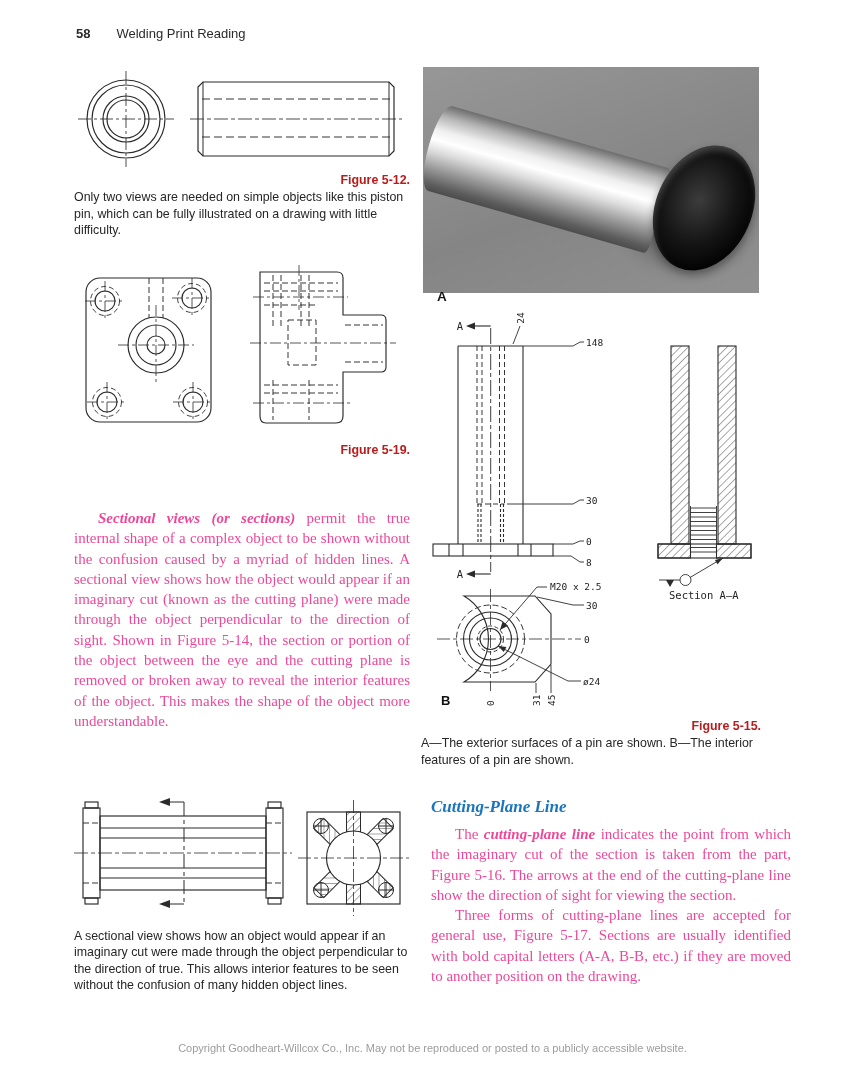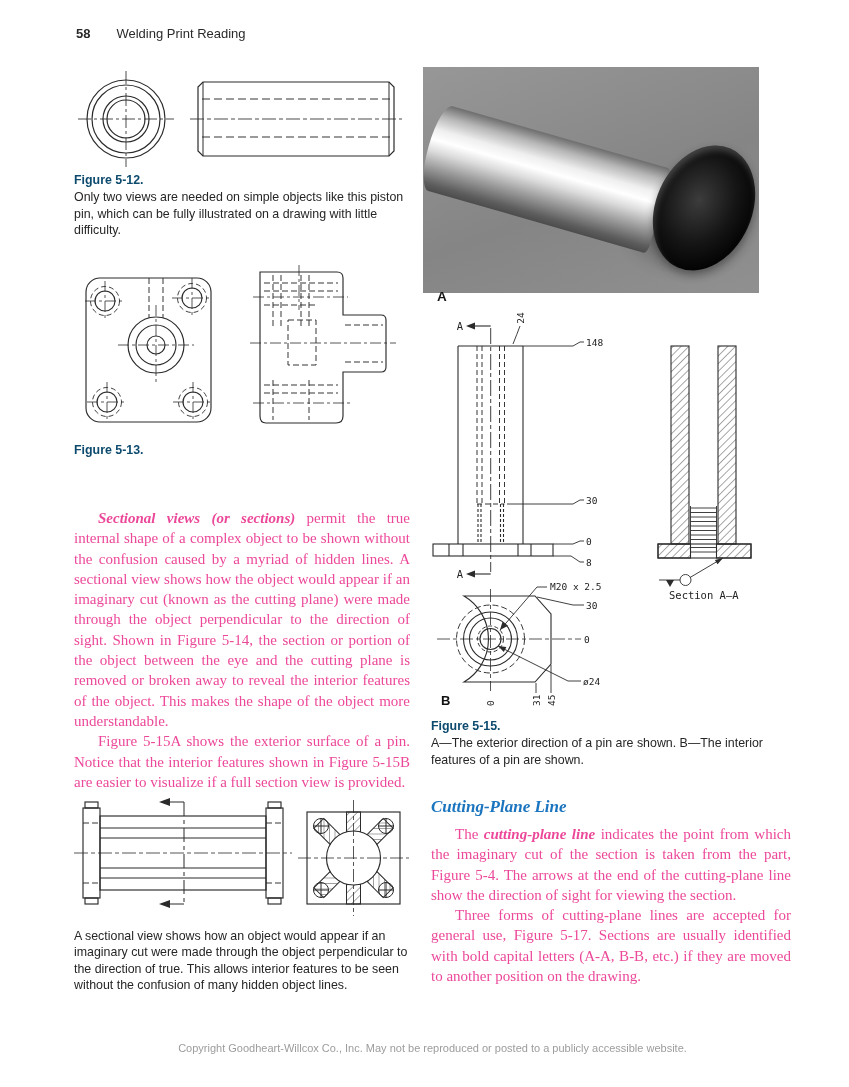--- a/index.html
+++ b/index.html
@@ -3,21 +3,21 @@
 <meta charset="utf-8">
 <style>
   html,body{margin:0;padding:0;background:#ffffff;}
   .page{position:relative;width:849px;height:1087px;background:#fff;overflow:hidden;
         font-family:"Liberation Sans",sans-serif;color:#1c1c1c;margin-left:8px;}
   
   .hdr{position:absolute;left:68px;top:26px;font-size:13px;color:#2a2a2a;}
   .hdr .num{font-weight:bold;margin-right:26px;}
   
   .figcap{position:absolute;font-size:12.4px;line-height:16.4px;color:#262626;}
-  .figcap .flab{display:block;font-weight:bold;color:#0c4a6e;margin-bottom:1px;}
+  .figcap .flab{display:block;font-weight:bold;color:#b91c1c;margin-bottom:1px;text-align:right;}
   
   .bodytext{position:absolute;font-family:"Liberation Serif",serif;font-size:15px;
             line-height:20.3px;text-align:justify;color:#ec4899;}
   .bodytext p{margin:0;text-indent:24px;}
   .lead{font-weight:bold;font-style:italic;}
   .subhead{position:absolute;font-family:"Liberation Serif",serif;font-weight:bold;
            font-style:italic;font-size:17px;color:#1b74be;}
   
   svg.draw{position:absolute;overflow:visible;}
   svg.draw text.dim{font-family:"DejaVu Sans Mono",monospace;font-size:9.5px;fill:#222;}
@@ -127,26 +127,25 @@
       <g stroke-width="0.8" stroke-dasharray="11 3 3 3">
         <line x1="182" y1="78" x2="328" y2="78"></line>
         <line x1="231" y1="0" x2="231" y2="45"></line>
         <line x1="185" y1="32" x2="280" y2="32"></line>
         <line x1="185" y1="138" x2="285" y2="138"></line>
       </g>
     </g>
   </svg>
 
   <div class="figcap" style="left:66px;top:442px;width:336px">
-    <span class="flab">Figure 5-13.</span>
+    <span class="flab">Figure 5-19.</span>
   </div>
 
   <div class="bodytext" style="left:66px;top:508px;width:336px">
     <p><span class="lead">Sectional views (or sections)</span><span> permit the true internal shape of a complex object to be shown without the confusion caused by a myriad of hidden lines. A sectional view shows how the object would appear if an imaginary cut (known as the cutting plane) were made through the object perpendicular to the direction of sight. Shown in Figure 5-14, the section or portion of the object between the eye and the cutting plane is removed or broken away to reveal the interior features of the object. This makes the shape of the object more understandable.</span></p>
-    <p>Figure 5-15A shows the exterior surface of a pin. Notice that the interior features shown in Figure 5-15B are easier to visualize if a full section view is provided.</p>
   </div>
 
   <svg class="draw" style="left:62px;top:788px" width="340" height="130" viewBox="0 0 340 130">
     <defs>
       <pattern id="h14" width="5.5" height="5.5" patternTransform="rotate(45)" patternUnits="userSpaceOnUse">
         <line x1="0" y1="0" x2="0" y2="5.5" stroke="#3d3d3d" stroke-width="0.9"></line>
       </pattern>
     </defs>
     <g stroke="#2b2b2b" fill="none" stroke-width="1.15">
 
@@ -329,26 +328,26 @@
     <text class="dim" x="153" y="303">30</text>
     <text class="dim" x="151" y="337">0</text>
     <text class="dim" x="150" y="379">ø24</text>
     <text class="dim" transform="translate(61,400) rotate(-90)">0</text>
     <text class="dim" transform="translate(107,400) rotate(-90)">31</text>
     <text class="dim" transform="translate(122,400) rotate(-90)">45</text>
     <text class="viewlab" x="8" y="399">B</text>
     <text class="seclab" x="236" y="293">Section A–A</text>
   </svg>
 
-  <div class="figcap" style="left:423px;top:718px;width:340px">
+  <div class="figcap" style="left:413px;top:718px;width:340px">
     <span class="flab">Figure 5-15.</span>
-    <span>A—The exterior direction of a pin are shown. B—The interior features of a pin are shown.</span>
+    <span>A—The exterior surfaces of a pin are shown. B—The interior features of a pin are shown.</span>
   </div>
 
   <div class="subhead" style="left:423px;top:797px">Cutting-Plane Line</div>
   <div class="bodytext" style="left:423px;top:824px;width:360px">
-    <p><span>The </span><span class="lead">cutting-plane line</span><span> indicates the point from which the imaginary cut of the section is taken from the part, Figure 5-4. The arrows at the end of the cutting-plane line show the direction of sight for viewing the section.</span></p>
+    <p><span>The </span><span class="lead">cutting-plane line</span><span> indicates the point from which the imaginary cut of the section is taken from the part, Figure 5-16. The arrows at the end of the cutting-plane line show the direction of sight for viewing the section.</span></p>
     <p>Three forms of cutting-plane lines are accepted for general use, Figure 5-17. Sections are usually identified with bold capital letters (A-A, B-B, etc.) if they are moved to another position on the drawing.</p>
   </div>
 
   <div class="footer">Copyright Goodheart-Willcox Co., Inc. May not be reproduced or posted to a publicly accessible website.</div>
 
 </div>
 
 </body></html>

